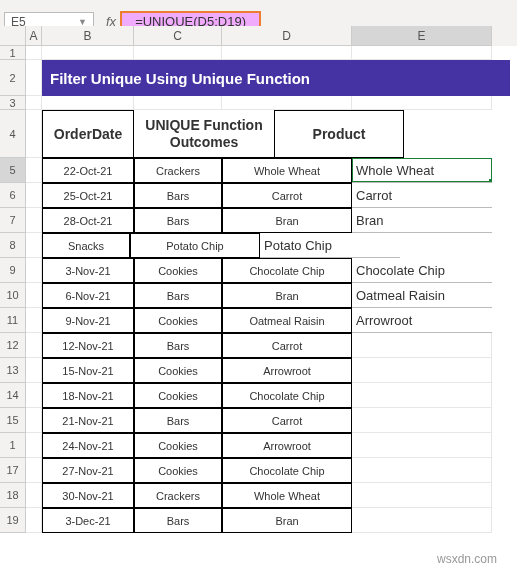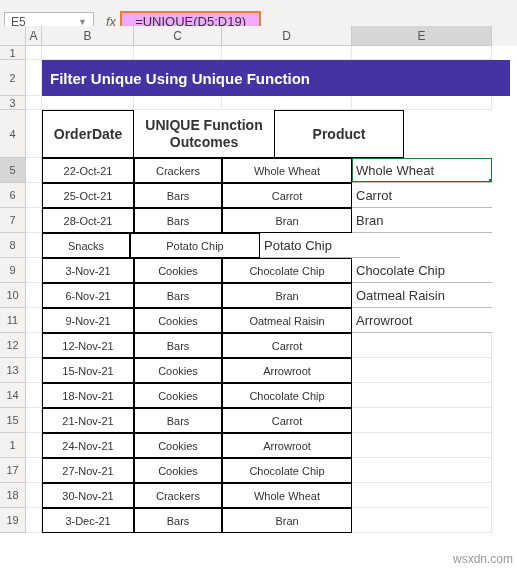--- a/index.html
+++ b/index.html
@@ -167,21 +167,21 @@
     position: absolute;
     right: -3px; bottom: -3px;
     width: 6px; height: 6px;
     background: #1a7f37;
   }
   .row3 { height: 14px; }
   .row3 .rh, .row3 .cell { height: 14px; }
   .watermark {
     position: absolute;
     bottom: 6px;
-    right: 4px;
+    right: 20px;
     font-size: 12px;
     color: #999;
   }
 </style>
 </head>
 <body>
 
 <div class="topbar">
   <div class="namebox">
     <span>E5</span>

